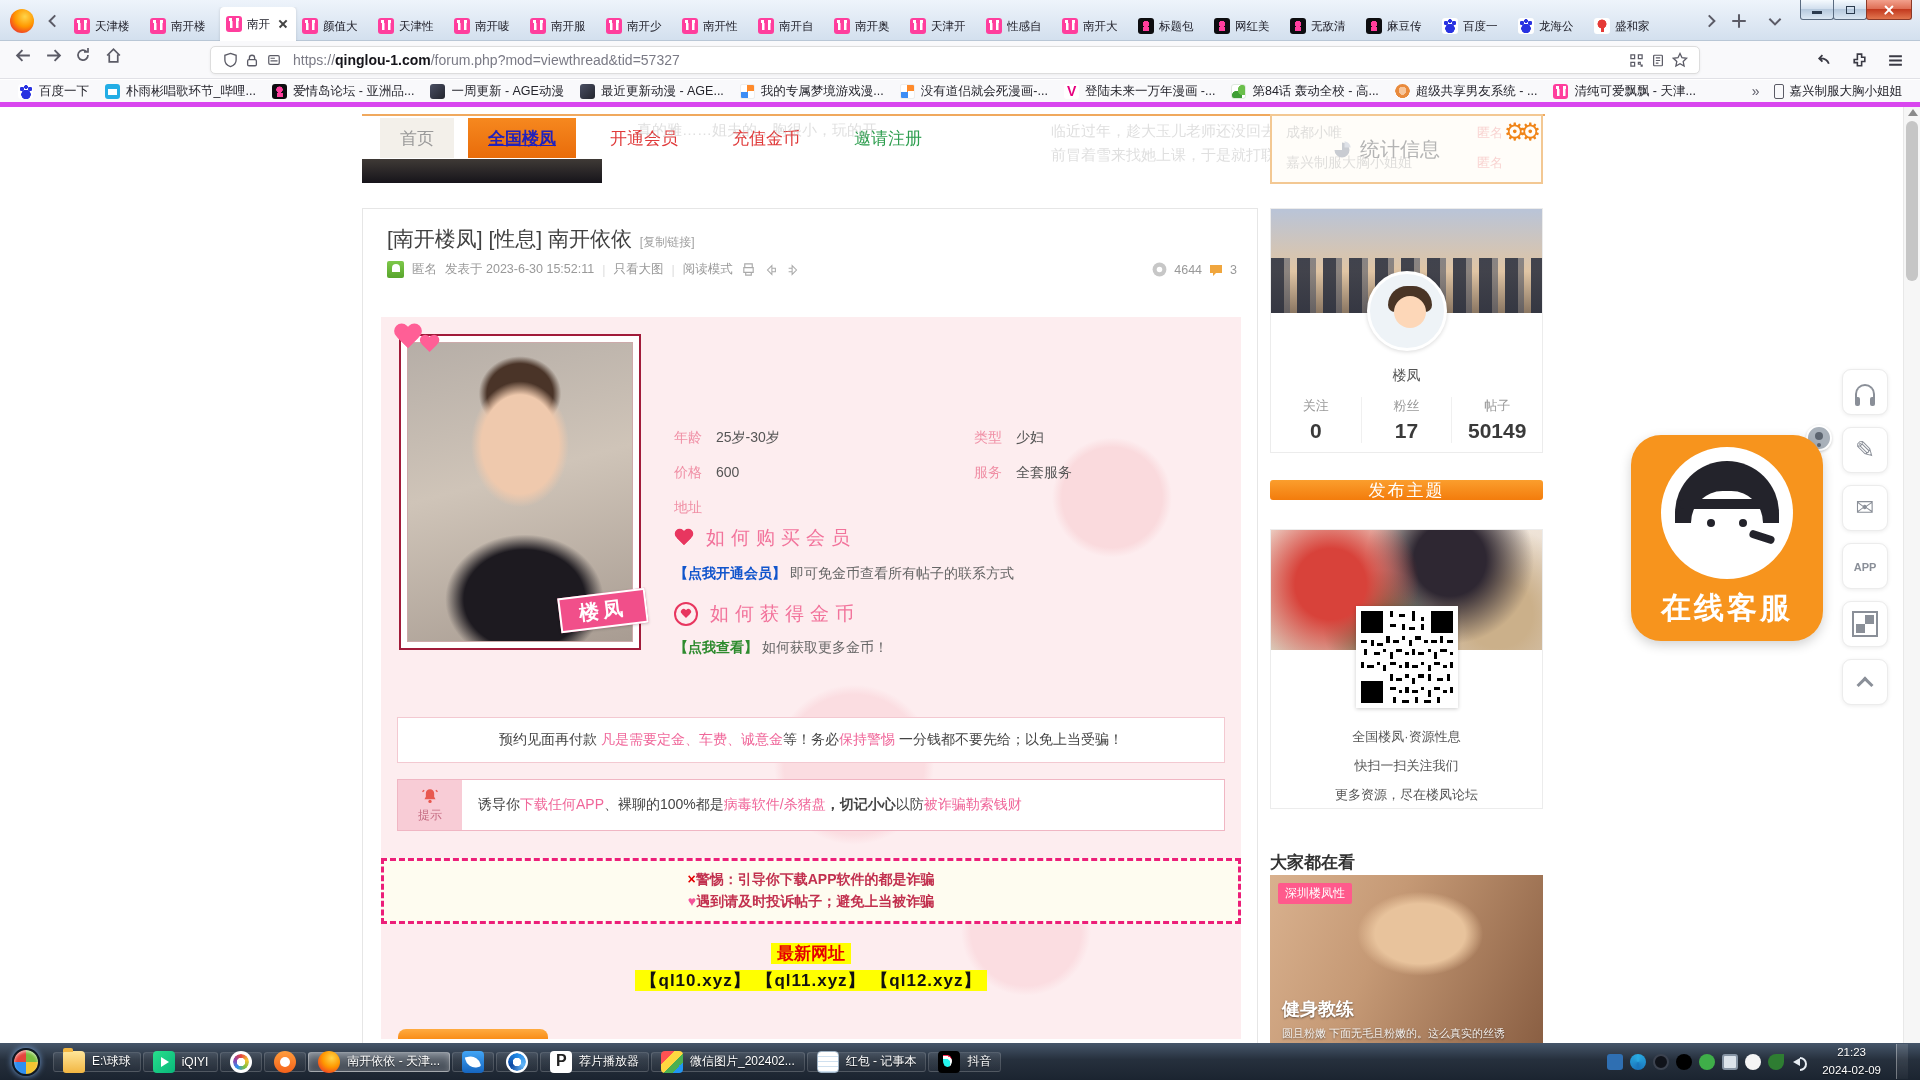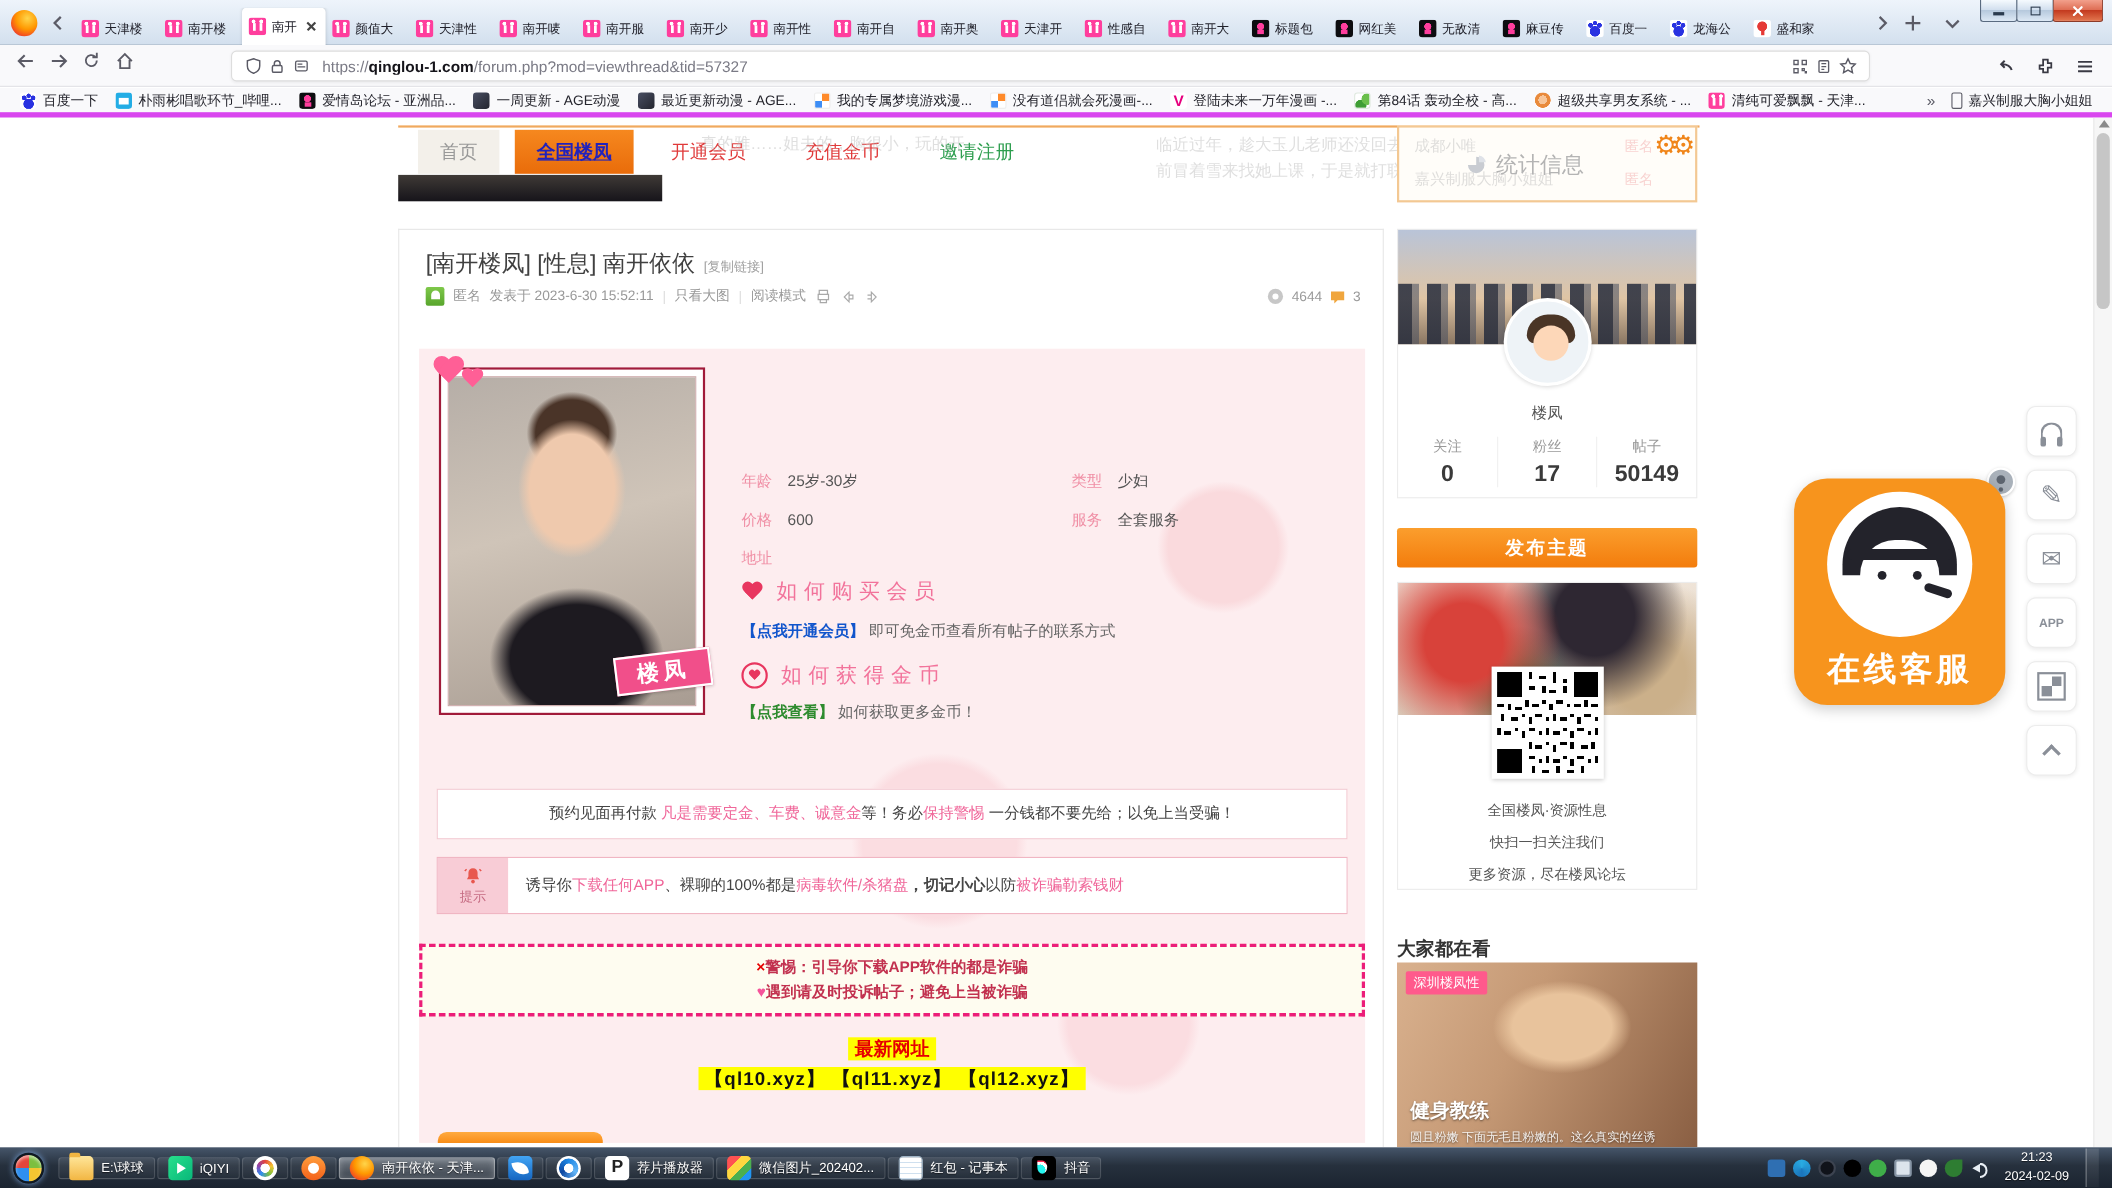--- a/index.html
+++ b/index.html
@@ -148,21 +148,21 @@
     background:repeating-linear-gradient(90deg,rgba(38,44,60,.85) 0 13px,rgba(70,78,96,.55) 13px 19px,rgba(38,44,60,.0) 19px 26px)}
   .avatarbig{position:absolute;left:50%;top:62px;transform:translateX(-50%);width:80px;height:80px;border-radius:50%;background:#eef3f7;border:3px solid #fff;box-shadow:0 1px 4px rgba(0,0,0,.15);overflow:hidden}
   .avatarbig:before{content:"";position:absolute;left:18px;top:12px;width:44px;height:26px;border-radius:22px 22px 8px 8px;background:#4a3526}
   .avatarbig:after{content:"";position:absolute;left:24px;top:22px;width:32px;height:32px;border-radius:50%;background:#fdd7b8}
   .uname{position:absolute;left:0;top:158px;width:100%;text-align:center;font-size:14px;color:#555}
   .statsline{position:absolute;left:0;top:188px;width:100%;display:flex}
   .statcell{flex:1;text-align:center;border-left:1px solid #f0f0f0}
   .statcell:first-child{border-left:none}
   .statlabel{font-size:13px;color:#999}
   .statvalue{font-size:21px;color:#3a3a3a;margin-top:4px;font-weight:bold}
-  .publishbtn{position:absolute;left:1270px;top:373px;width:273px;height:36px;background:linear-gradient(#fb9e2d,#f37c0c);border-radius:3px;color:#fff;font-size:17px;font-weight:bold;display:flex;align-items:center;justify-content:center;cursor:pointer;letter-spacing:2px}
+  .publishbtn{position:absolute;left:1270px;top:373px;width:273px;height:20px;background:linear-gradient(#fb9e2d,#f37c0c);border-radius:3px;color:#fff;font-size:17px;font-weight:normal;display:flex;align-items:center;justify-content:center;cursor:pointer;letter-spacing:2px}
   .qrcard{top:422px;height:280px}
   .qrbanner{height:120px;background:radial-gradient(circle at 22% 45%,#d8423a 0 16%,transparent 40%),radial-gradient(circle at 66% 25%,#2e2732 0 18%,transparent 42%),radial-gradient(circle at 84% 70%,#cbb08a 0 14%,transparent 36%),radial-gradient(circle at 40% 80%,#3f7c4f 0 10%,transparent 30%),linear-gradient(#efe4d8,#d9c9b8)}
   .qrbox{position:absolute;left:50%;top:76px;transform:translateX(-50%);width:102px;height:102px;background:#fff;padding:5px;box-shadow:0 1px 4px rgba(0,0,0,.2)}
   .qrlines{position:absolute;left:0;top:192px;width:100%;text-align:center}
   .qrline{font-size:13px;color:#555;line-height:29px}
   .everyone{position:absolute;left:1270px;top:744px;font-size:17px;font-weight:bold;color:#333}
   .photocard{top:768px;height:168px;border:none;overflow:hidden;
     background:radial-gradient(ellipse 90px 60px at 55% 35%,#e8c39c 0 50%,transparent 70%),linear-gradient(115deg,#d9b18e 0%,#c59975 40%,#8a5f43 100%)}
   .cardtag{position:absolute;left:8px;top:8px;background:#ff5a8c;color:#fff;font-size:12px;padding:2px 7px;border-radius:2px}
   .cardtitle{position:absolute;left:12px;bottom:22px;color:#fff;font-size:18px;font-weight:bold;text-shadow:0 1px 2px rgba(0,0,0,.5)}

